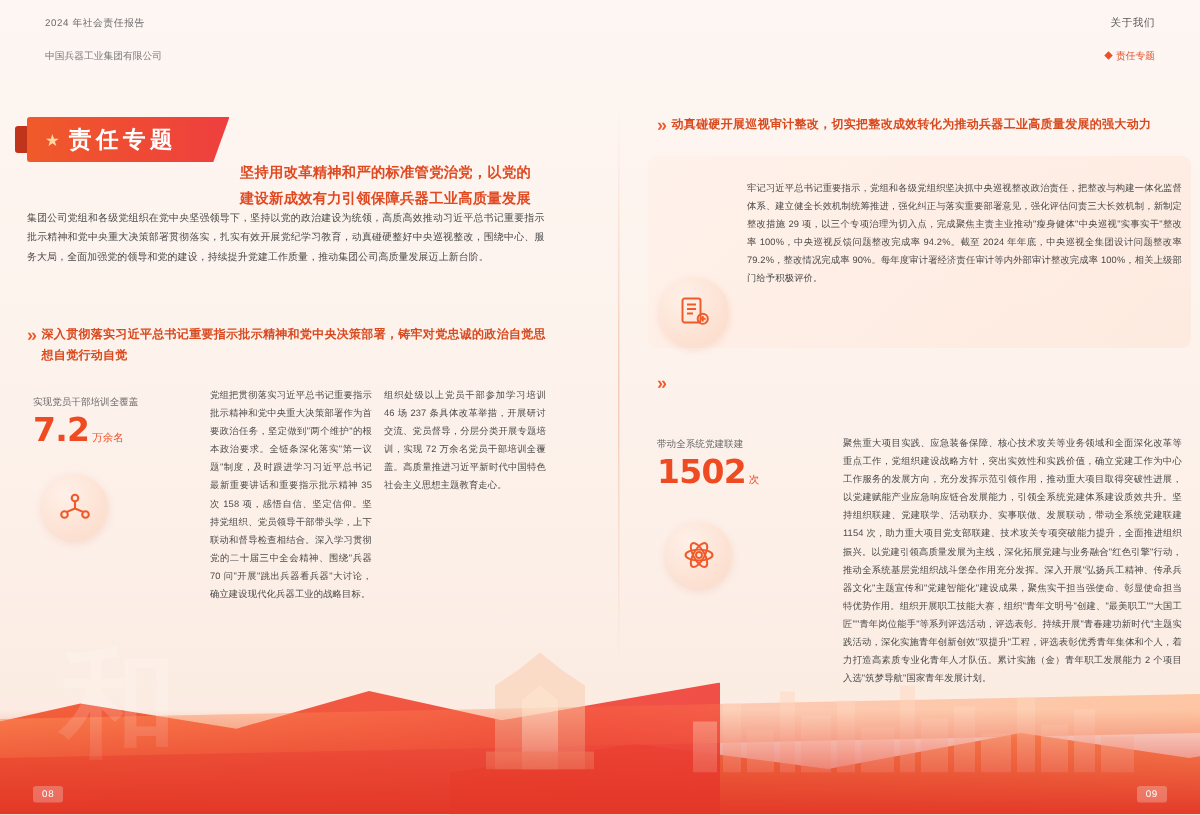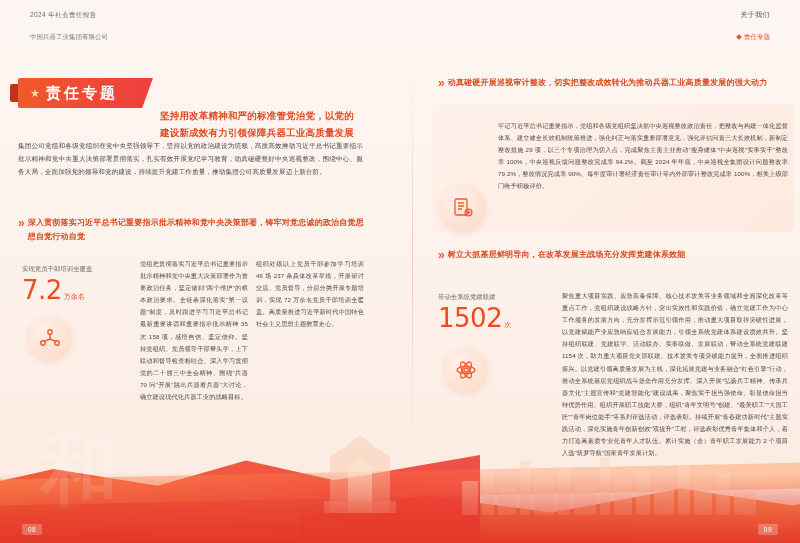--- a/index.html
+++ b/index.html
@@ -95,21 +95,21 @@
 
   #sub1 { left: 18px; top: 216px; width: 348px; }
   #sub2 { left: 438px; top: 76px; width: 350px; }
   #sub3 { left: 438px; top: 248px; width: 350px; }
 
   
   .stat-label {
     font-size: 6.4px; color: #6a6a6a; line-height: 1.65;
   }
   .stat-num {
-    font-size: 26px; font-weight: normal; color: #ef4b23;
+    font-size: 22px; font-weight: bold; color: #ef4b23;
     font-family: "DejaVu Sans", sans-serif; letter-spacing: -0.5px;
   }
   .stat-unit { font-size: 7px; color: #ef4b23; font-weight: normal; margin-left: 2px; }
 
   #stat1 { position: absolute; left: 22px; top: 264px; width: 110px; }
   #stat2 { position: absolute; left: 438px; top: 292px; width: 115px; }
 
   .icon-circle {
     position: absolute; width: 44px; height: 44px; border-radius: 50%;
     background: radial-gradient(circle at 35% 30%, #fff0e8, #fbd9c6);
@@ -257,21 +257,20 @@
       <rect x="4" y="3" width="12" height="16" rx="1.5"></rect>
       <path d="M7 7h6 M7 10h6 M7 13h4"></path>
       <circle cx="17.5" cy="16.5" r="3.4"></circle>
       <path d="M17.5 14.6v3.8 M15.6 16.5h3.8"></path>
     </svg>
   </div>
   <div class="col-text" id="col-right1">牢记习近平总书记重要指示，党组和各级党组织坚决抓中央巡视整改政治责任，把整改与构建一体化监督体系、建立健全长效机制统筹推进，强化纠正与落实重要部署意见，强化评估问责三大长效机制，新制定整改措施 29 项，以三个专项治理为切入点，完成聚焦主责主业推动"瘦身健体"中央巡视"实事实干"整改率 100%，中央巡视反馈问题整改完成率 94.2%。截至 2024 年年底，中央巡视全集团设计问题整改率 79.2%，整改情况完成率 90%。每年度审计署经济责任审计等内外部审计整改完成率 100%，相关上级部门给予积极评价。</div>
 
   <div class="subhead" id="sub3">
     <span class="chev">»</span>
-    <span class="subhead-text">树立大抓基层鲜明导向，在改革发展主战场充分发挥党建体系效能</span>
   </div>
 
   <div id="stat2">
     <div class="stat-label">带动全系统党建联建</div>
     <div>
       <span class="stat-num">1502</span><span class="stat-unit">次</span>
     </div>
   </div>
   <div class="icon-circle" id="icon2">
     <svg viewBox="0 0 24 24" fill="none" stroke="#ef5a2a" stroke-width="1.3">

